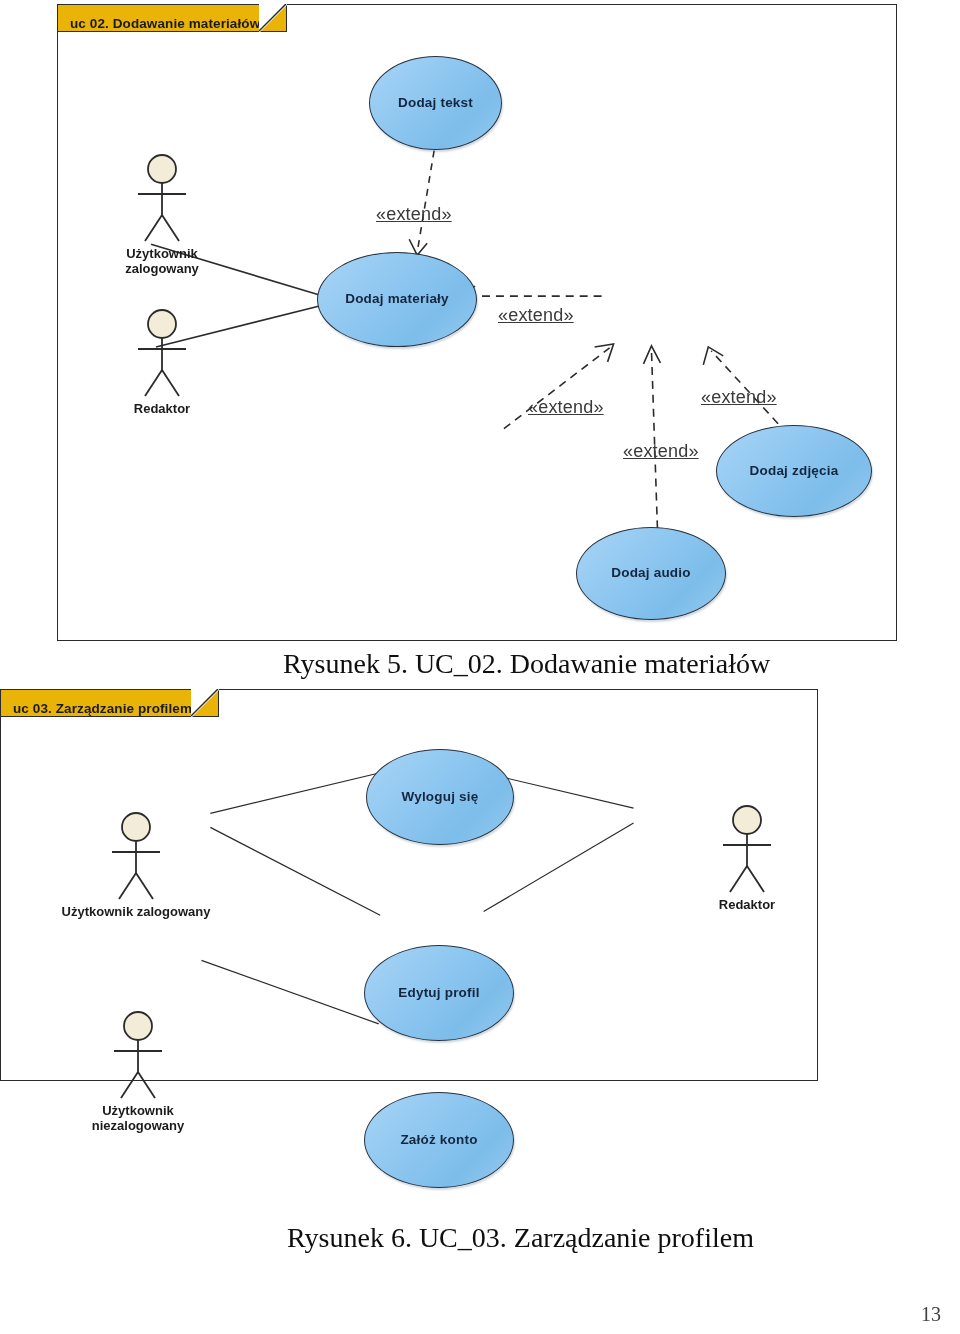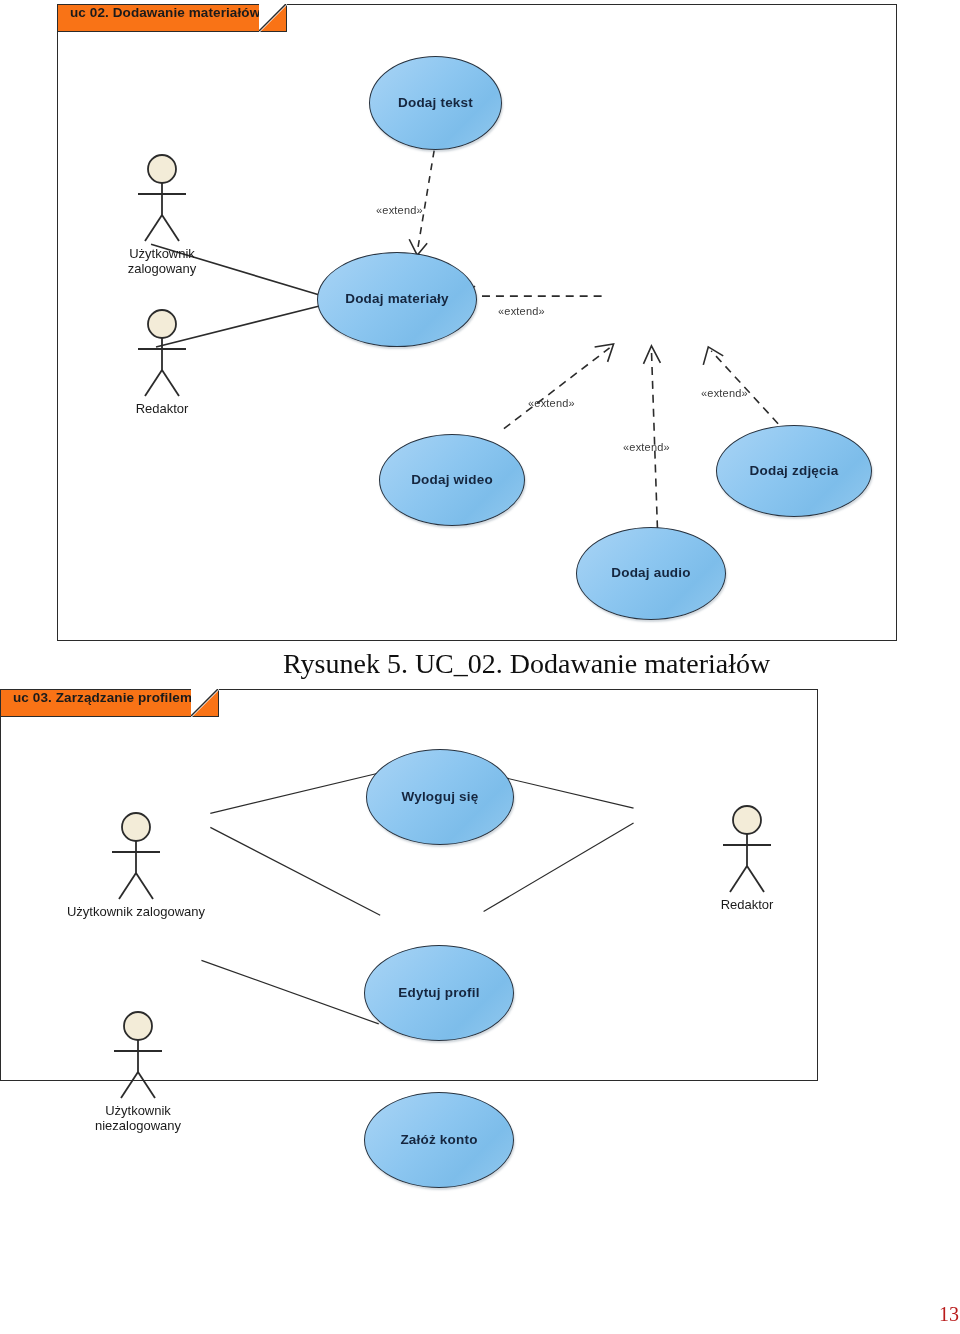--- a/index.html
+++ b/index.html
@@ -42,23 +42,23 @@
     padding-left: 17px;
   }
   .frame-tab {
     position: absolute;
     left: 0;
     top: 0;
     height: 27px;
     border-right: 1.5px solid #2b2b2b;
     border-bottom: 1.5px solid #2b2b2b;
     box-sizing: border-box;
-    background: #f97316;
+    background: #eab308;
     display: flex;
-    align-items: flex-start;
+    align-items: flex-end;
     padding: 0 26px 0 12px;
     font-size: 13.5px;
     font-weight: bold;
     color: #1b1b1b;
     letter-spacing: 0.1px;
     white-space: nowrap;
   }
   .frame-tab .tab-corner {
     position: absolute;
     right: -1px;
@@ -101,54 +101,55 @@
 
   
   .actor {
     position: absolute;
     width: 92px;
   }
   .actor .actor-figure { display: block; }
   .actor .actor-label {
     text-align: center;
     font-size: 13px;
-    font-weight: normal;
+    font-weight: bold;
     color: #1b1b1b;
     line-height: 1.18;
     margin-top: 1px;
     white-space: pre-line;
   }
 
   
   .stereo {
     position: absolute;
-    font-size: 11px;
+    font-size: 18px;
     color: #3a3a3a;
     white-space: nowrap;
     letter-spacing: 0.2px;
+    text-decoration: underline;
   }
 
   
   .caption {
     position: absolute;
     font-family: "Liberation Serif", serif;
     font-size: 28px;
     color: #0f0f0f;
     white-space: nowrap;
   }
   #caption-fig5 { left: 283px; top: 648px; }
   #caption-fig6 { left: 287px; top: 1222px; }
 
   #page-number {
     position: absolute;
-    right: 1px;
+    right: 19px;
     bottom: 8px;
     font-family: "Liberation Serif", serif;
     font-size: 20px;
-    color: #b91c1c;
+    color: #404040;
   }
 </style>
 </head>
 <body>
 
 <div class="page">
 
   <div class="diagram" id="diagram-uc02">
 
     <div class="frame-tab">
@@ -218,23 +219,20 @@
 
     <div class="usecase" style="left:311px; top:51px; width:133px; height:94px;">
       <span>Dodaj tekst</span>
     </div>
 
     <div class="usecase" style="left:259px; top:247px; width:160px; height:95px;">
       <span>Dodaj materiały</span>
     </div>
 
 
-    <div class="usecase" style="left:321px; top:429px; width:146px; height:92px;">
-      <span>Dodaj wideo</span>
-    </div>
 
     <div class="usecase" style="left:658px; top:420px; width:156px; height:92px;">
       <span>Dodaj zdjęcia</span>
     </div>
 
     <div class="usecase" style="left:518px; top:522px; width:150px; height:93px;">
       <span>Dodaj audio</span>
     </div>
 
     <div class="stereo" style="left:318px; top:199px;">«extend»</div>
@@ -311,16 +309,17 @@
 
     <div class="usecase" style="left:363px; top:255px; width:150px; height:96px;">
       <span>Edytuj profil</span>
     </div>
 
     <div class="usecase" style="left:363px; top:402px; width:150px; height:96px;">
       <span>Załóż konto</span>
     </div>
   </div>
 
+  <div class="caption" id="caption-fig6">Rysunek 6. UC_03. Zarządzanie profilem</div>
 
   <div id="page-number">13</div>
 
 </div>
 
 </body></html>

